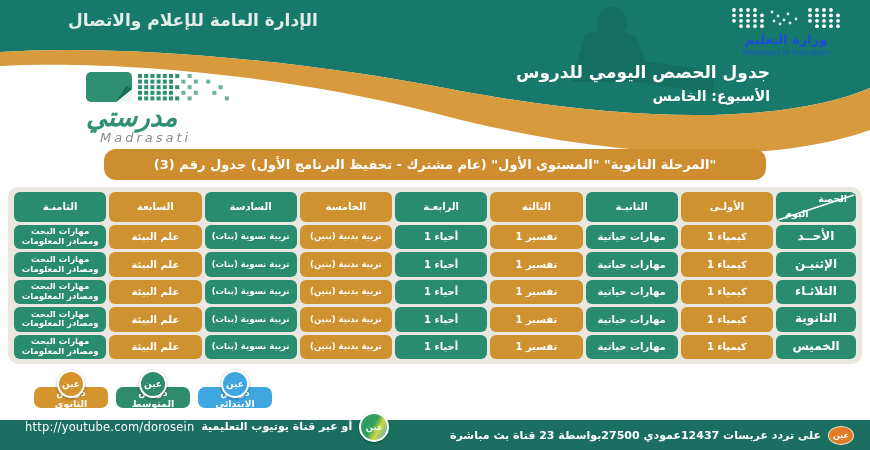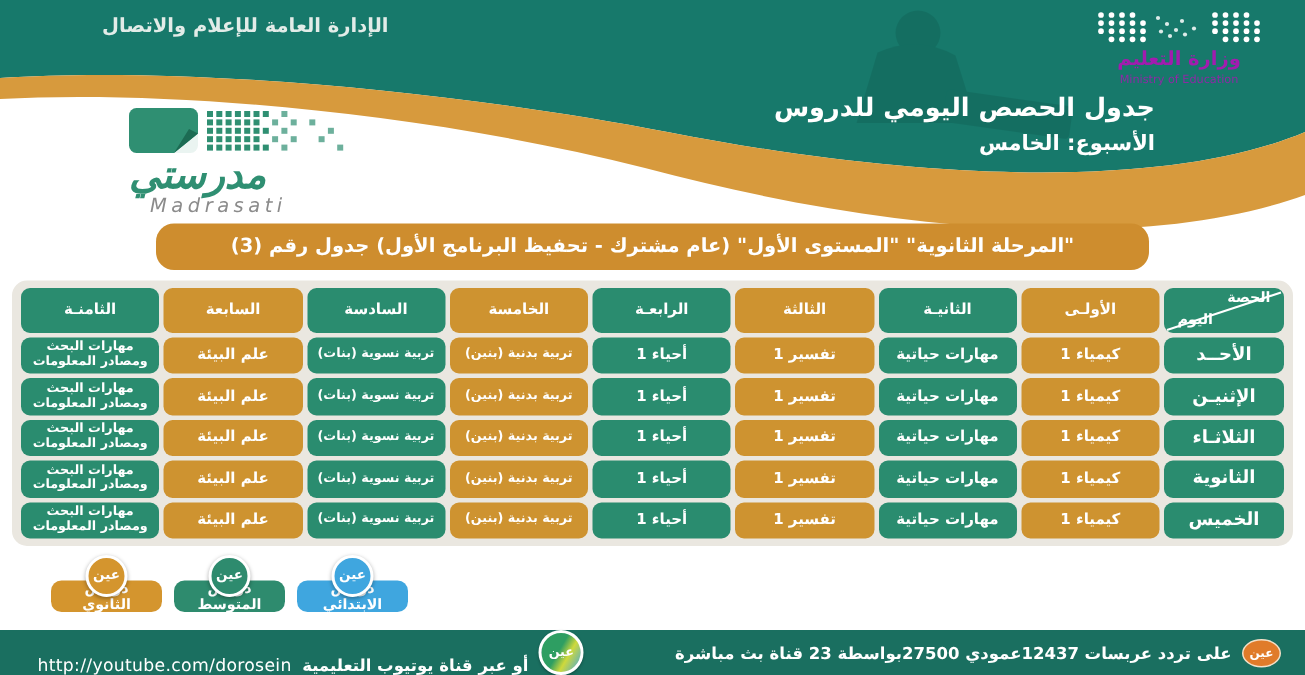--- a/index.html
+++ b/index.html
@@ -3,23 +3,23 @@
 <meta charset="utf-8">
 <style>
   html,body{margin:0;padding:0;background:#ffffff;}
   .page{position:relative;width:870px;height:450px;overflow:hidden;background:#fff;
         font-family:"DejaVu Sans","Liberation Sans",sans-serif;}
   
   .header-svg{position:absolute;top:0;left:0;}
   .green-wave{fill:var(--green-header);}
   .gold-wave{fill:var(--gold);}
   .silhouette{fill:#03332c;opacity:.14;}
-  .calligraphy{position:absolute;top:10px;left:68px;color:#f4f6f3;font-size:13px;
+  .calligraphy{position:absolute;top:10px;left:68px;color:#f4f6f3;font-size:17px;
                font-weight:bold;letter-spacing:1px;opacity:.92;}
-  .moe{position:absolute;top:6px;right:18px;width:132px;text-align:center;color:#a21caf;}
+  .moe{position:absolute;top:6px;right:18px;width:132px;text-align:center;color:#1d4ed8;}
   .moe-dots{display:block;margin:0 auto 2px auto;}
   .moe-ar{font-size:13px;font-weight:bold;letter-spacing:1px;}
   .moe-en{font-size:7.5px;opacity:.85;margin-top:1px;}
   .header-title{position:absolute;top:62px;left:430px;width:340px;text-align:right;color:#fff;}
   .header-title .t1{font-size:17px;font-weight:bold;}
   .header-title .t2{font-size:14px;font-weight:bold;margin-top:6px;}
   
   .madrasati{position:absolute;top:72px;left:86px;width:220px;font-style:italic;}
   .m-ar{color:var(--madrasati-green);font-size:26px;font-weight:bold;line-height:1;margin-top:-6px;}
   .m-en{color:#8b8b8b;font-size:13px;letter-spacing:3px;margin-top:0px;margin-left:14px;}
@@ -49,21 +49,21 @@
   .btn-group{position:relative;width:74px;height:38px;}
   .btn{position:absolute;left:0;right:0;bottom:0;height:21px;border-radius:7px;border:none;
        color:#fff;font-size:9.5px;font-weight:bold;display:flex;align-items:center;
        justify-content:center;cursor:pointer;font-family:inherit;}
   .btn-badge{position:absolute;top:0;left:50%;transform:translateX(-50%);width:24px;height:24px;
              border-radius:50%;border:2px solid #fff;box-shadow:0 1px 3px rgba(0,0,0,.35);
              color:#fff;font-size:9px;font-weight:bold;display:flex;align-items:center;
              justify-content:center;z-index:2;}
   
   .footer{position:absolute;left:0;top:420px;width:870px;height:30px;background:var(--footer-green);}
-  .f-left{position:absolute;left:25px;top:0;height:30px;display:flex;align-items:flex-end;gap:7px;color:#fff;}
+  .f-left{position:absolute;left:25px;top:0;height:30px;display:flex;align-items:flex-start;gap:7px;color:#fff;}
   .f-left .url{font-size:11.5px;letter-spacing:.2px;}
   .f-left .txt{font-size:11px;font-weight:bold;direction:rtl;}
   .badge-circle{width:26px;height:26px;margin-top:-8px;border-radius:50%;
                 background:linear-gradient(120deg,#2e9e62 45%,#cfd93c 65%,#3fa6df 100%);
                 border:2px solid #fff;box-shadow:0 1px 2px rgba(0,0,0,.3);color:#fff;font-size:8.5px;
                 font-weight:bold;display:flex;align-items:center;justify-content:center;}
   .f-right{position:absolute;right:16px;top:0;height:30px;display:flex;align-items:center;gap:7px;
            color:#fff;direction:rtl;}
   .f-right .txt{font-size:11px;font-weight:bold;}
   .badge-oval{width:24px;height:17px;border-radius:50%;background:#e07b2a;border:1px solid #f3e0c8;
@@ -129,21 +129,21 @@
         <circle cx="44" cy="6" r="1.4" fill="#fff" opacity=".85"></circle>
         <circle cx="50" cy="10" r="1.4" fill="#fff" opacity=".85"></circle>
         <circle cx="56" cy="14" r="1.4" fill="#fff" opacity=".85"></circle>
         <circle cx="62" cy="17" r="1.4" fill="#fff" opacity=".85"></circle>
         <circle cx="68" cy="13" r="1.4" fill="#fff" opacity=".85"></circle>
         <circle cx="52" cy="18" r="1.4" fill="#fff" opacity=".85"></circle>
         <circle cx="60" cy="8" r="1.4" fill="#fff" opacity=".85"></circle>
         <circle cx="46" cy="15" r="1.4" fill="#fff" opacity=".85"></circle>
       </svg>
     <div class="moe-ar">وزارة التعليم</div>
-    <div class="moe-en">Ministry of Education</div>
+    <div class="moe-en">Madrasati of Education</div>
   </div>
 
   <div class="header-title">
     <div class="t1">جدول الحصص اليومي للدروس</div>
     <div class="t2">الأسبوع: الخامس</div>
   </div>
 
   <div class="madrasati">
     <svg width="190" height="34" viewBox="0 0 190 34">
       <rect x="0" y="0" width="46" height="30" rx="5" fill="#2f8f72"></rect>

